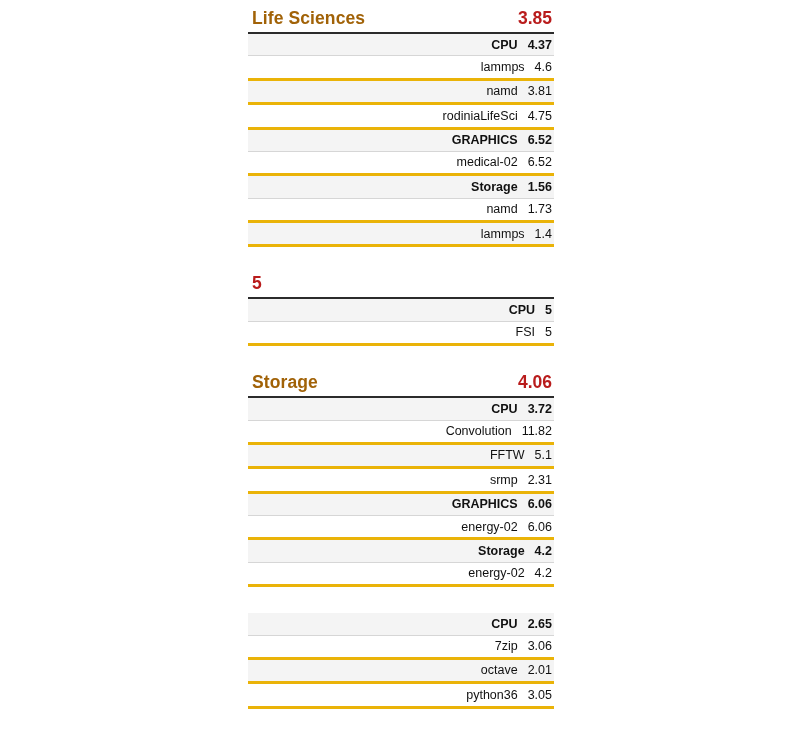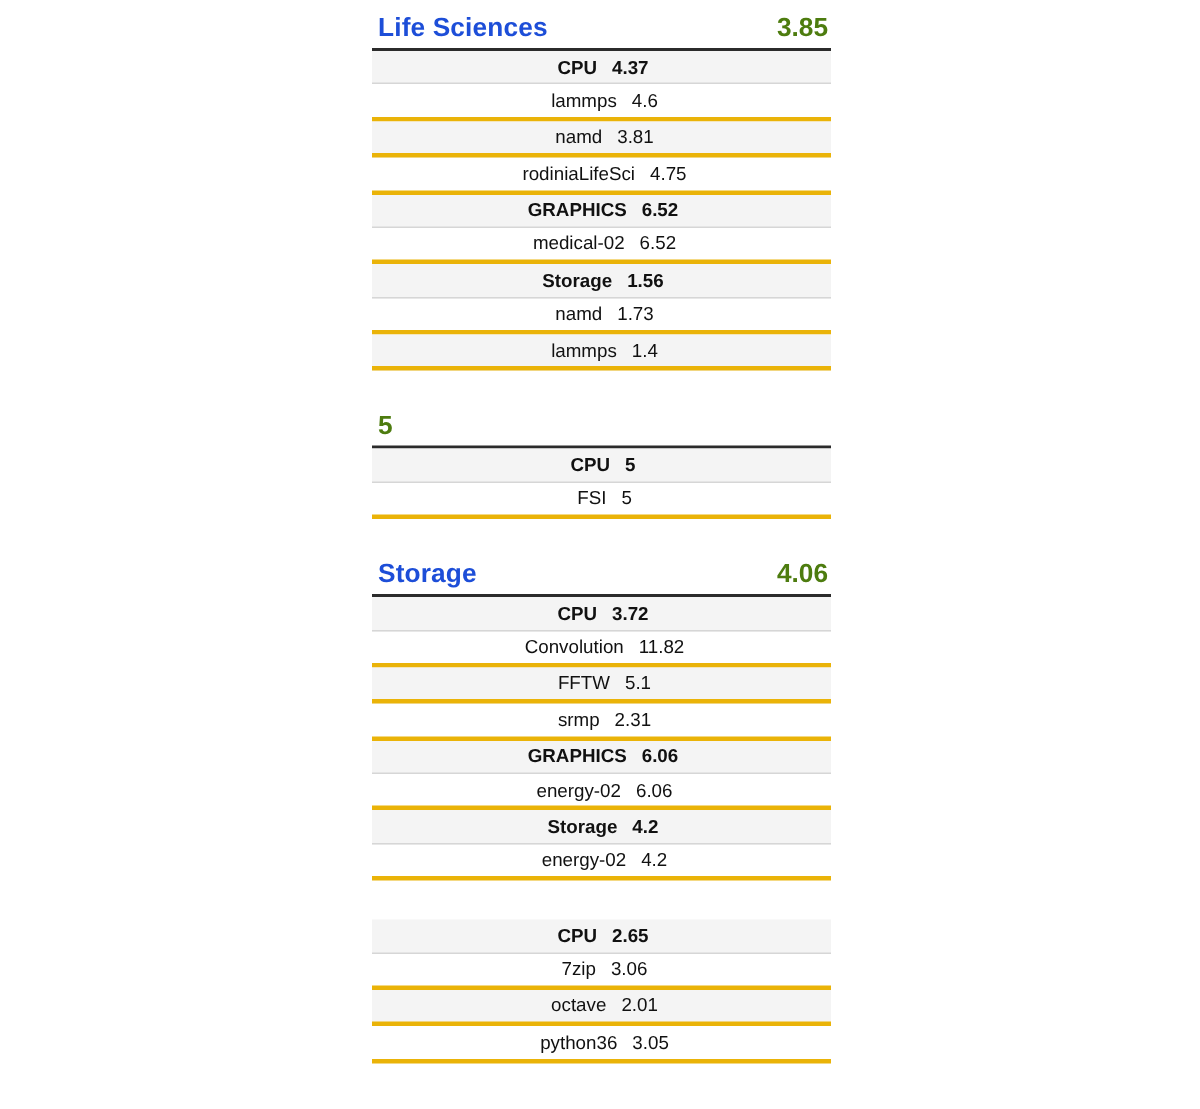--- a/index.html
+++ b/index.html
@@ -33,32 +33,32 @@
     display: flex;
     align-items: baseline;
     justify-content: space-between;
     border-bottom: 2px solid #2b2b2b;
     padding: 0 2px 3px 4px;
   }
   .section-title {
     font-size: 17.5px;
     font-weight: bold;
     letter-spacing: 0.1px;
-    color: #1d4ed8;
+    color: #a16207;
   }
   .section-score {
     font-size: 17.5px;
     font-weight: bold;
-    color: #4d7c0f;
+    color: #b91c1c;
   }
 
   .row {
     display: flex;
     align-items: baseline;
-    justify-content: center;
+    justify-content: flex-end;
     font-size: 12.5px;
     padding: 3.5px 2px 3.5px 4px;
     line-height: 1.15;
   }
   .row.group {
     font-weight: bold;
     border-bottom: 1px solid #d6d6d6;
   }
   .row.item {
     border-bottom: 3px solid #eab308;

